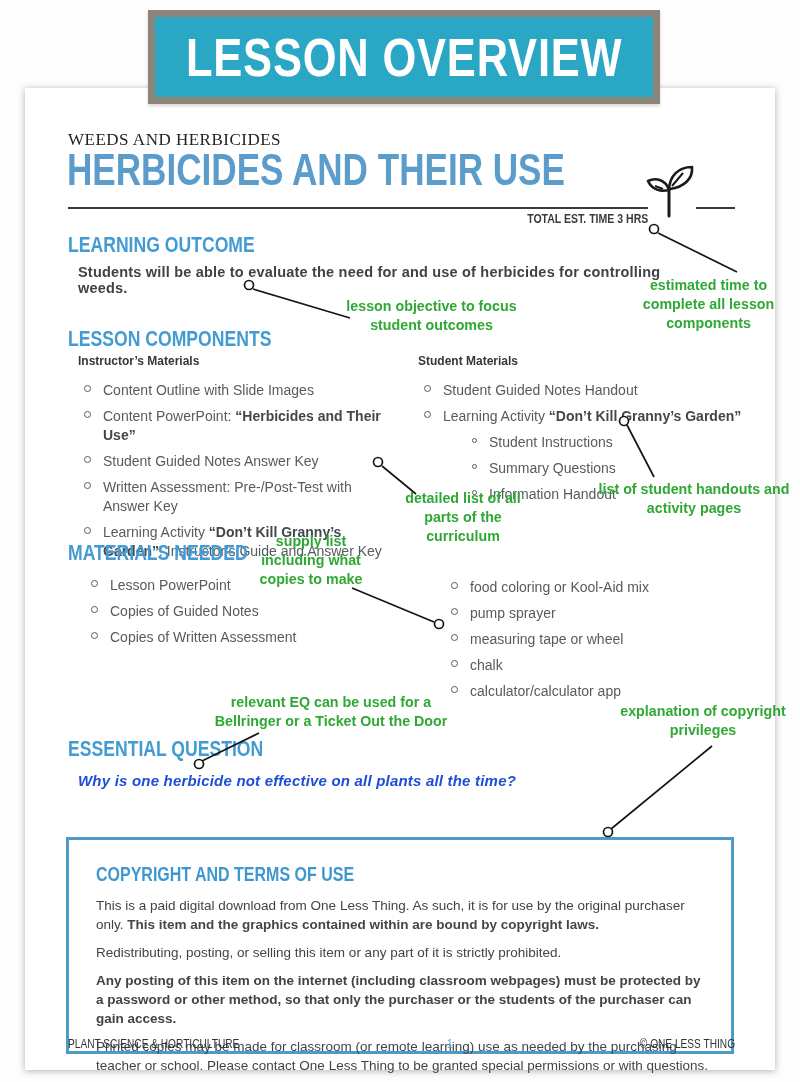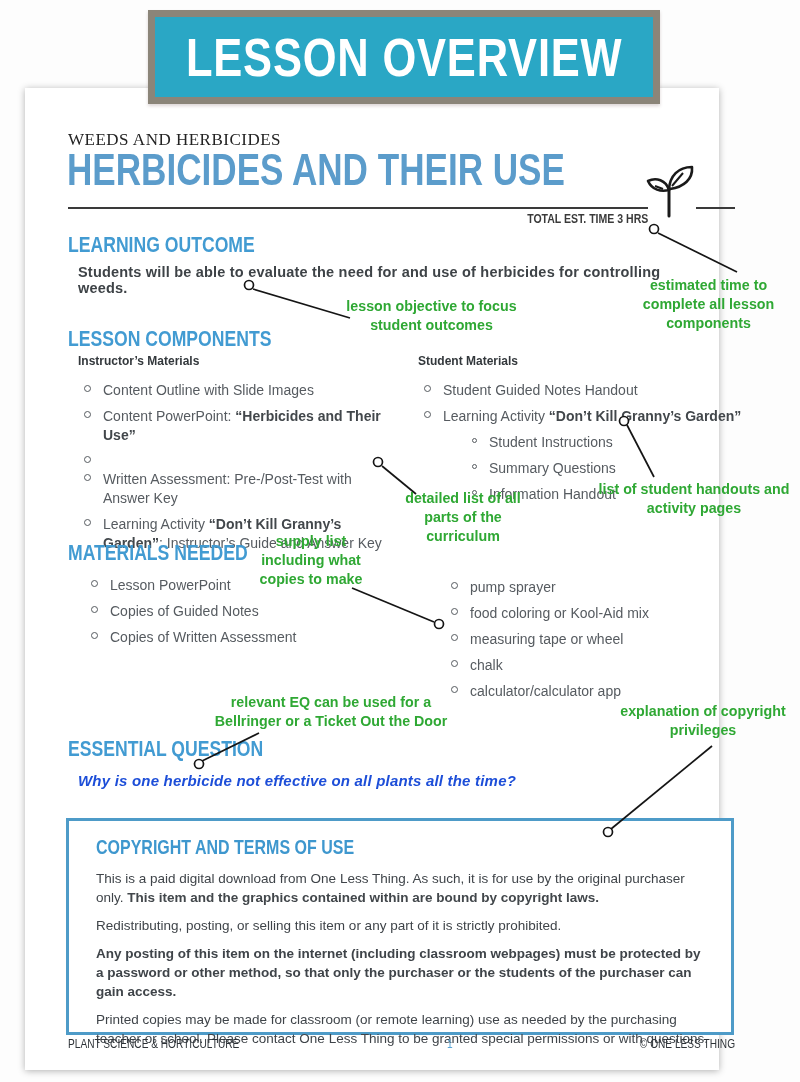--- a/index.html
+++ b/index.html
@@ -1,21 +1,21 @@
 <!DOCTYPE html>
 <html><head>
 <meta charset="utf-8">
 <style>
   * { margin:0; padding:0; box-sizing:border-box; }
   html,body { background:#ffffff; }
   body { font-family:"Liberation Sans", sans-serif; }
   #stage { position:relative; width:800px; height:1082px; background:#fdfdfd; overflow:hidden; }
 
   
-  .page { position:absolute; left:25px; top:88px; width:694px; height:982px;
+  .page { position:absolute; left:25px; top:88px; width:750px; height:982px;
           background:#ffffff; box-shadow:0 1px 7px rgba(0,0,0,.30); }
 
   
   .banner { position:absolute; left:148px; top:10px; width:512px; height:94px;
             background:#2AA7C5; border:7px solid #8B8579; z-index:5;
             display:flex; align-items:center; justify-content:center;
             box-shadow:0 2px 3px rgba(120,90,90,.25); }
   .banner-title { color:#ffffff; font-weight:bold; font-size:53px; letter-spacing:1px;
                   transform:scaleX(0.82); transform-origin:center; white-space:nowrap; }
 
@@ -47,22 +47,22 @@
   .blist li { display:flex; font-size:14px; color:#565B60; line-height:19px; margin-bottom:7px; }
   .bullet { flex:0 0 auto; width:7px; height:7px; border:1.8px solid #565B60; border-radius:50%;
             margin:4px 12px 0 6px; }
   .bullet.sm { width:5px; height:5px; border-width:1.5px; margin:5px 12px 0 6px; }
   .sub { margin-left:48px; }
   .b { font-weight:bold; color:#42474B; }
 
   .eq-text { position:absolute; left:53px; top:684px; font-size:15px; font-weight:bold;
              font-style:italic; color:#1d4ed8; letter-spacing:0.2px; }
 
-  .cbox { position:absolute; left:41px; top:730px; width:668px; height:217px;
-          border:3px solid #4E9BC8; background:#ffffff; padding:11px 22px 0 27px; }
+  .cbox { position:absolute; left:41px; top:749px; width:668px; height:217px;
+          border:3px solid #4E9BC8; background:#ffffff; padding:19px 22px 0 27px; }
   .cbox-heading { font-size:20px; font-weight:bold; color:#3E97CE; margin:4px 0 10px; }
   .cbox p { font-size:13.5px; line-height:19px; color:#3F4449; margin-bottom:9px; }
 
   .footer { position:absolute; left:43px; top:948px; width:667px; display:flex;
             justify-content:space-between; align-items:center; }
   .footer .f-item { font-size:13px; font-weight:normal; color:#2E3338; }
   .footer .f-page { color:#5AA7D8; }
   .footer .cond { transform:scaleX(0.78); }
   .footer .f-right .cond { transform-origin:100% 50%; }
 
@@ -117,20 +117,21 @@
         <li>
             <span class="bullet"></span>
             <span><span>Content Outline with Slide Images</span><span class="b"></span><span></span></span>
           </li>
         <li>
             <span class="bullet"></span>
             <span><span>Content PowerPoint: </span><span class="b">“Herbicides and Their Use”</span><span></span></span>
           </li>
         <li>
             <span class="bullet"></span>
+            <span><span>Student Guided Notes Answer Key</span><span class="b"></span><span></span></span>
           </li>
         <li>
             <span class="bullet"></span>
             <span style="max-width:255px;"><span>Written Assessment: Pre-/Post-Test with Answer Key</span><span class="b"></span><span></span></span>
           </li>
         <li>
             <span class="bullet"></span>
             <span style="max-width:280px;"><span>Learning Activity </span><span class="b">“Don’t Kill Granny’s Garden”</span><span>: Instructor’s Guide and Answer Key</span></span>
           </li>
       </ul>
@@ -180,25 +181,25 @@
             <span class="bullet"></span>
             <span>Copies of Written Assessment</span>
           </li>
       </ul>
     </div>
 
     <div class="col" style="left:420px; top:490px; width:300px;">
       <ul class="blist">
         <li>
             <span class="bullet"></span>
+            <span>food coloring or Kool-Aid mix</span>
+          </li>
+        <li>
+            <span class="bullet"></span>
             <span>pump sprayer</span>
-          </li>
-        <li>
-            <span class="bullet"></span>
-            <span>food coloring or Kool-Aid mix</span>
           </li>
         <li>
             <span class="bullet"></span>
             <span>measuring tape or wheel</span>
           </li>
         <li>
             <span class="bullet"></span>
             <span>chalk</span>
           </li>
         <li>

